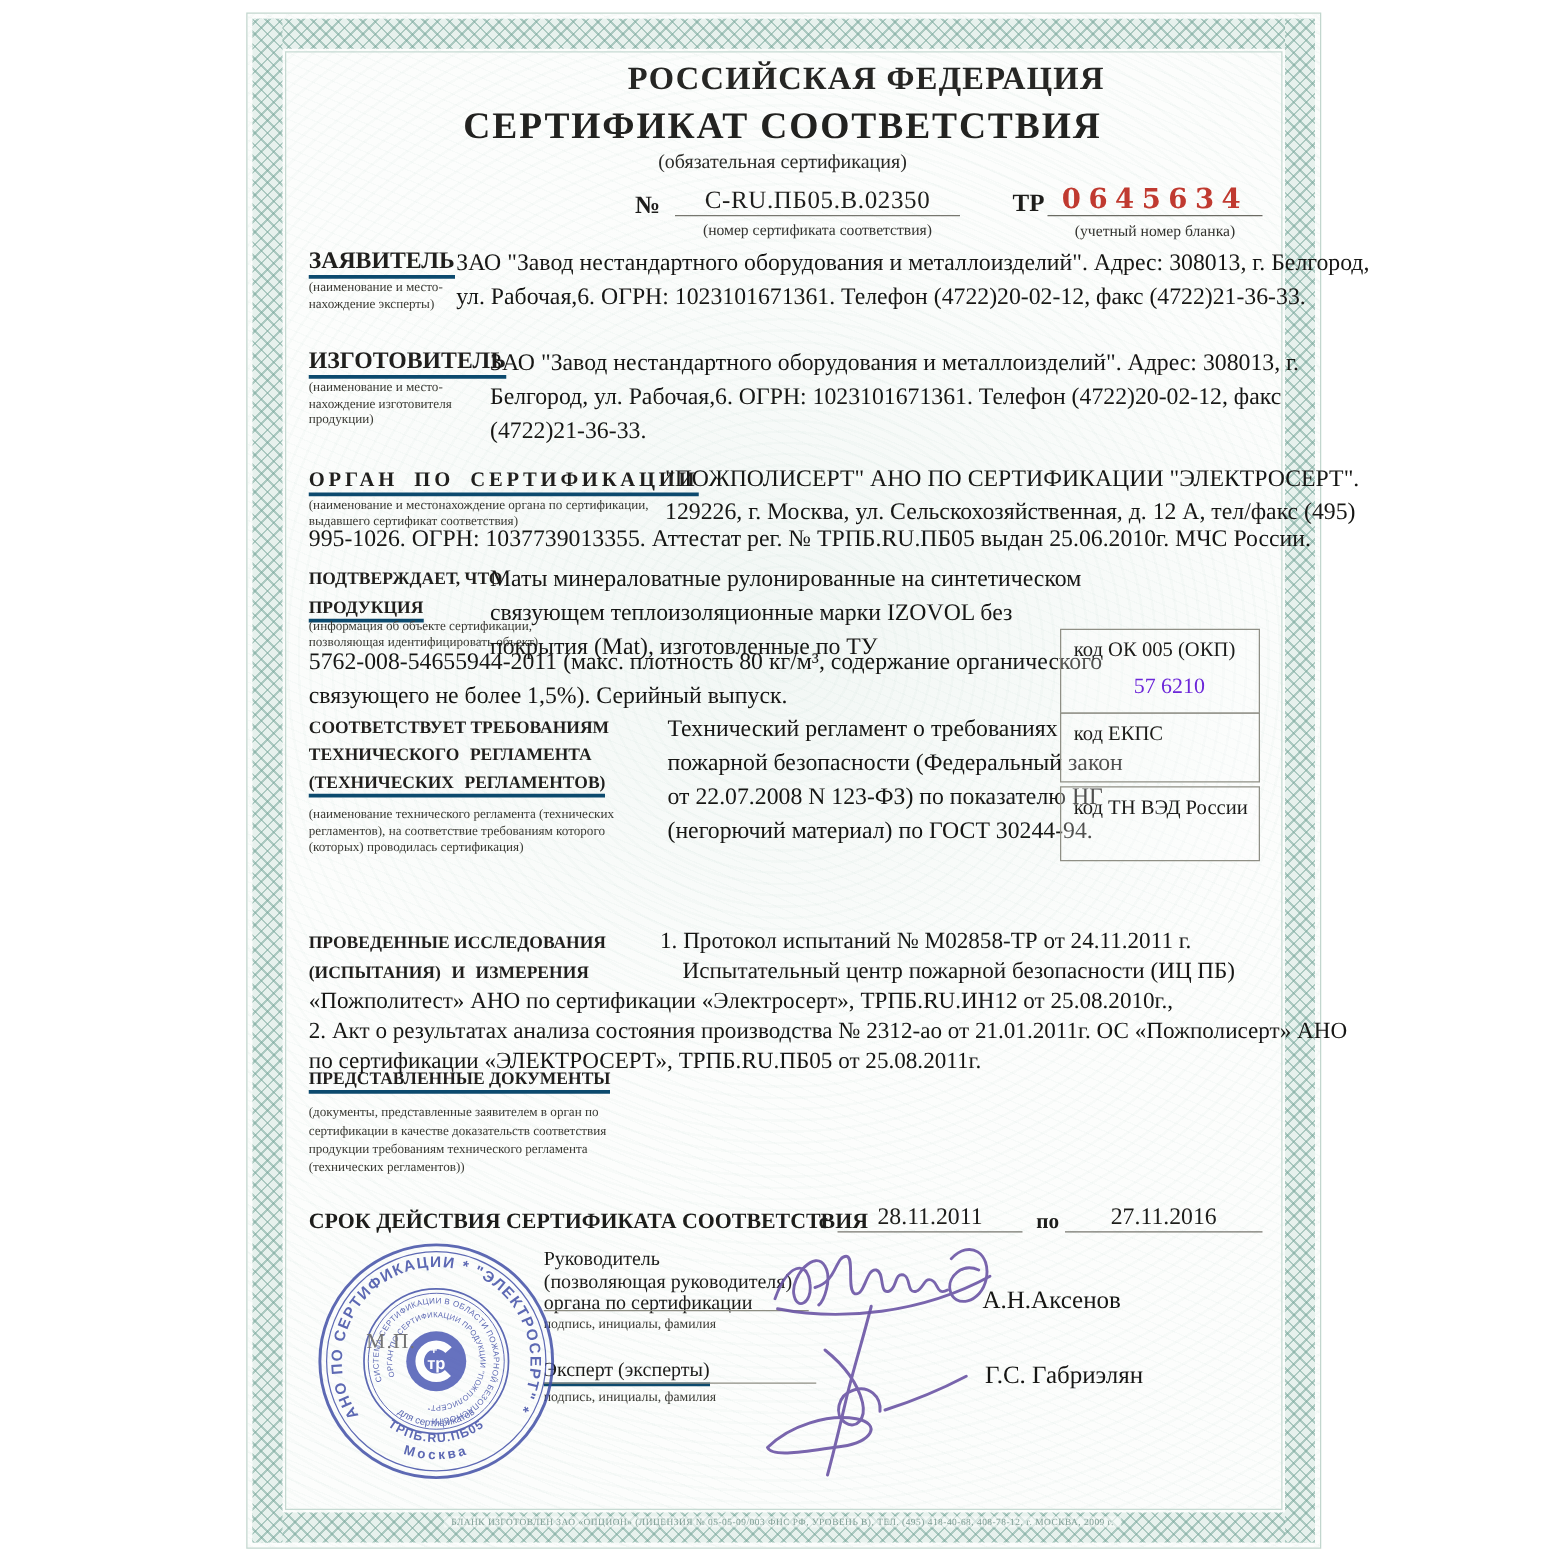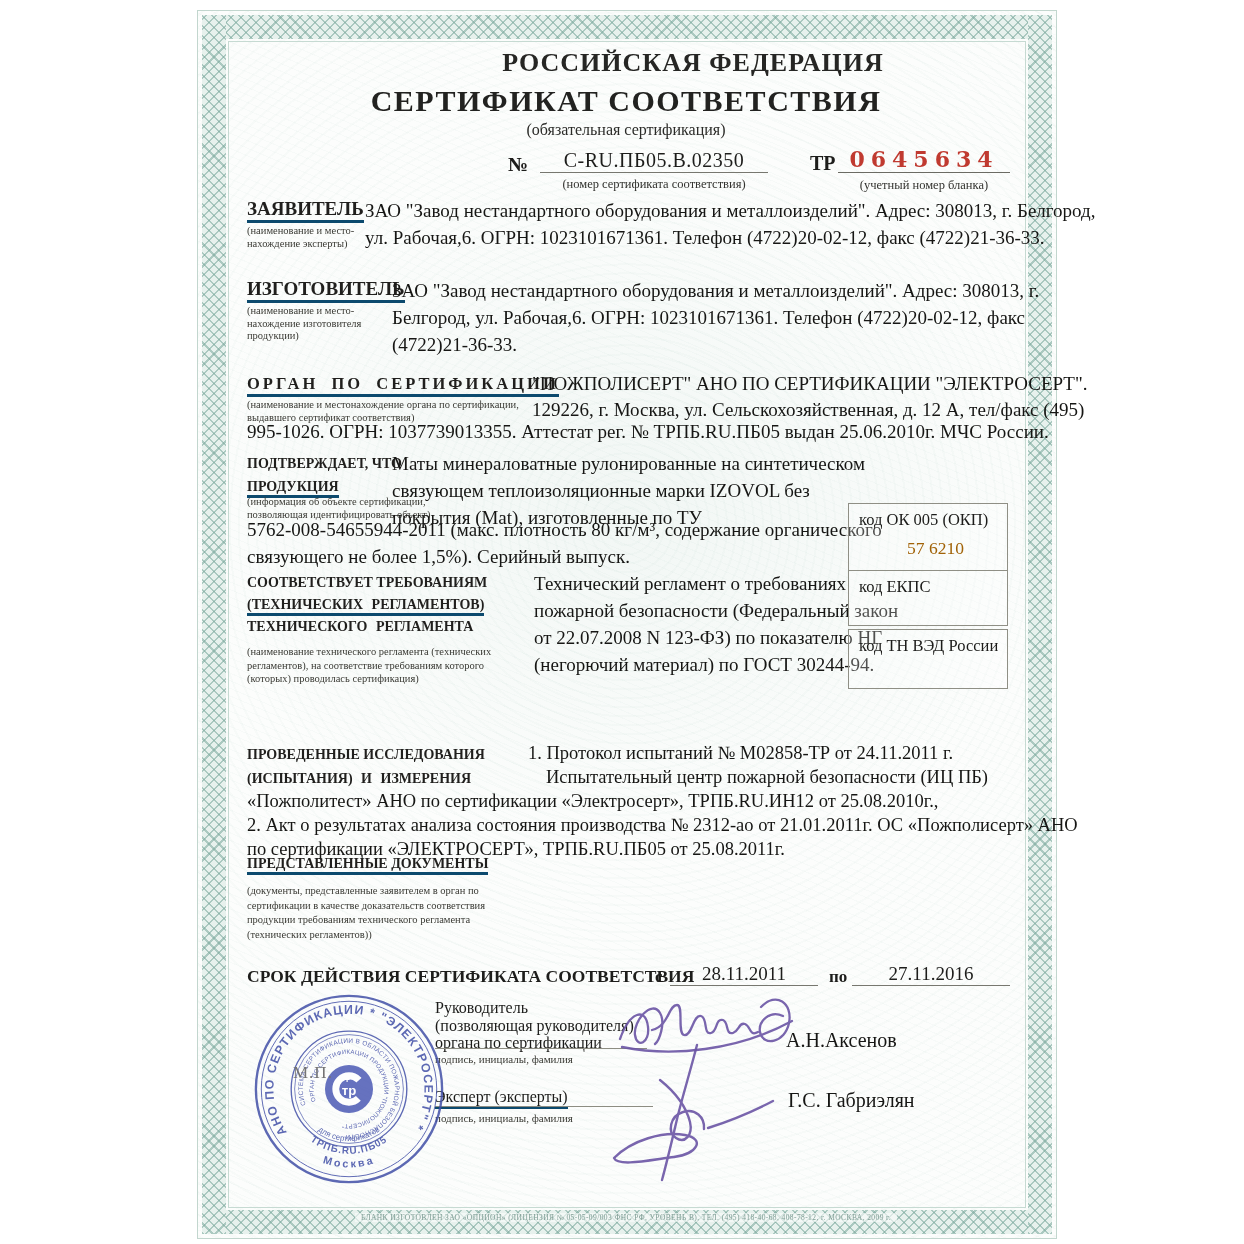--- a/index.html
+++ b/index.html
@@ -45,21 +45,21 @@
   .lbl-lg{font-size:19px;}
   .lbl-md{font-size:14px;}
   .u{border-bottom:3px solid #0c4a6e;padding-bottom:1px;}
   .sub{font-size:10.5px;line-height:12.5px;color:#3a3a34;white-space:nowrap;}
   .body-txt{font-size:19px;line-height:27px;color:#161614;white-space:nowrap;}
   .body-sm{font-size:18.5px;line-height:24px;}
   .lsp{letter-spacing:3px;word-spacing:6px;font-size:16.5px;}
   .wsp{word-spacing:5px;}
   .codebox{border:1px solid #8f8f85;background:rgba(255,255,255,0.25);}
   .codebox .t{font-size:16.5px;color:#1c1c1a;padding:6px 0 0 10px;white-space:nowrap;}
-  .codebox .v{font-size:17.5px;color:#a16207;padding:8px 0 0 58px;white-space:nowrap;}
+  .codebox .v{font-size:17.5px;color:#6d28d9;padding:8px 0 0 58px;white-space:nowrap;}
   .validity-lbl{left:247px;top:966px;font-size:17.5px;font-weight:bold;white-space:nowrap;}
   .vword{font-size:17px;font-weight:bold;}
   .vdate{font-size:19px;}
   .role{font-size:16px;line-height:17.5px;color:#1c1c1a;white-space:nowrap;}
   .sig-cap{font-size:11px;color:#3a3a34;white-space:nowrap;}
   .name{font-size:20px;color:#161614;white-space:nowrap;}
   .mp{left:293px;top:1063px;font-size:17px;color:#737373;letter-spacing:1px;z-index:5;}
   .sigline{border-bottom:1px solid #8d8d82;}
   .micro{left:197px;top:1213px;width:858px;text-align:center;font-size:7.5px;letter-spacing:0.4px;
     color:#7d9c93;z-index:3;}
@@ -141,22 +141,22 @@
   <div>5762-008-54655944-2011 (макс. плотность 80 кг/м³, содержание органического</div>
   <div>связующего не более 1,5%). Серийный выпуск.</div>
 </div>
 <div class="abs codebox" style="left:848px;top:503px;width:158px;height:66px;">
   <div class="t">код ОК 005 (ОКП)</div>
   <div class="v">57 6210</div>
 </div>
 
 <div class="abs lbl lbl-md" style="left:247px;top:572px;line-height:22px;">
   <div>СООТВЕТСТВУЕТ ТРЕБОВАНИЯМ</div>
+  <div class="wsp">ТЕХНИЧЕСКОГО  РЕГЛАМЕНТА</div>
   <div class="wsp"><span class="u">(ТЕХНИЧЕСКИХ  РЕГЛАМЕНТОВ)</span></div>
-  <div class="wsp">ТЕХНИЧЕСКОГО  РЕГЛАМЕНТА</div>
 </div>
 <div class="abs sub" style="left:247px;top:645px;line-height:13.5px;">
   <div>(наименование технического регламента (технических</div>
   <div>регламентов), на соответствие требованиям которого</div>
   <div>(которых) проводилась сертификация)</div>
 </div>
 <div class="abs body-txt" style="left:534px;top:570px;">
   <div>Технический регламент о требованиях</div>
   <div>пожарной безопасности (Федеральный закон</div>
   <div>от 22.07.2008 N 123-ФЗ) по показателю НГ</div>

